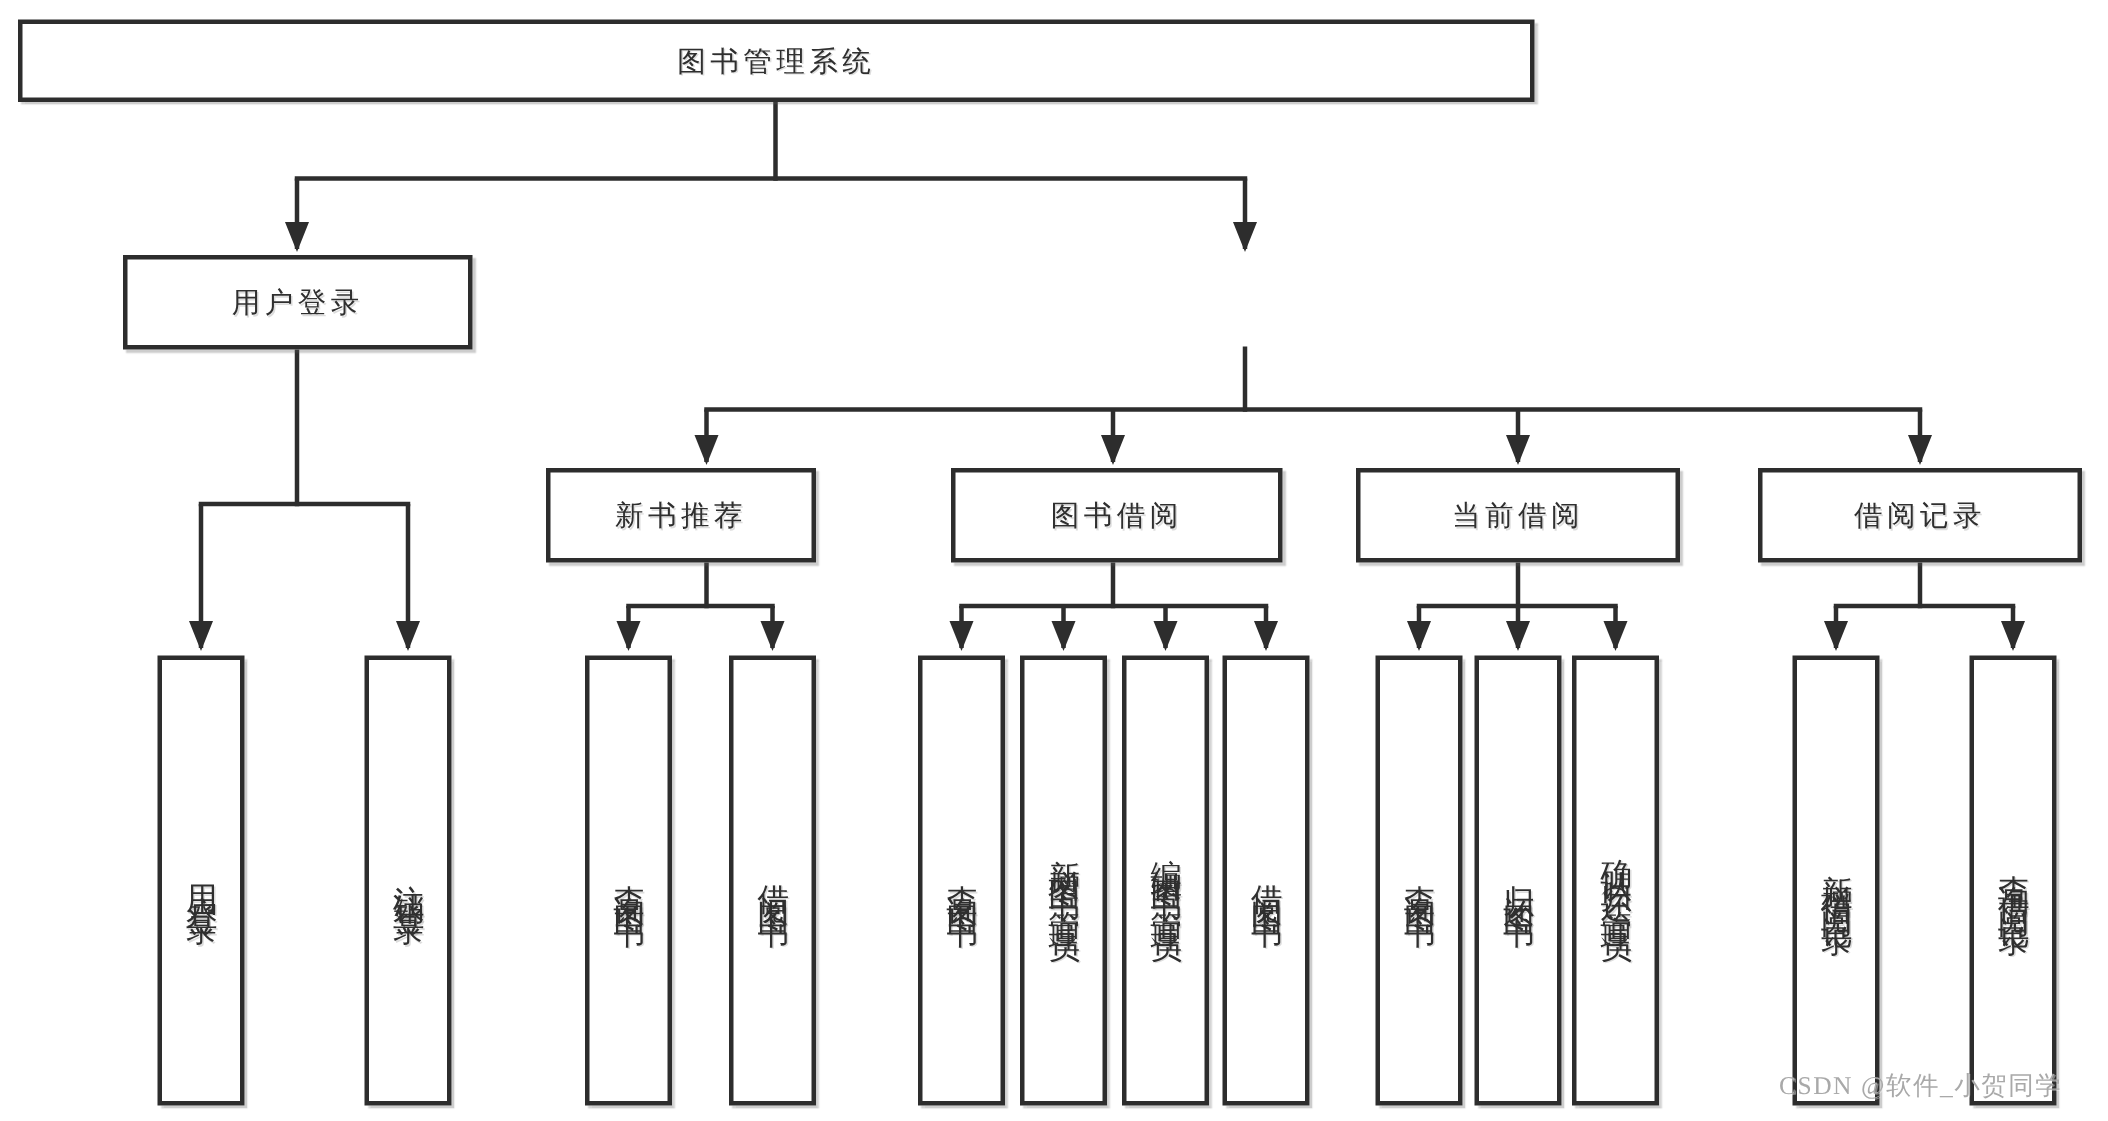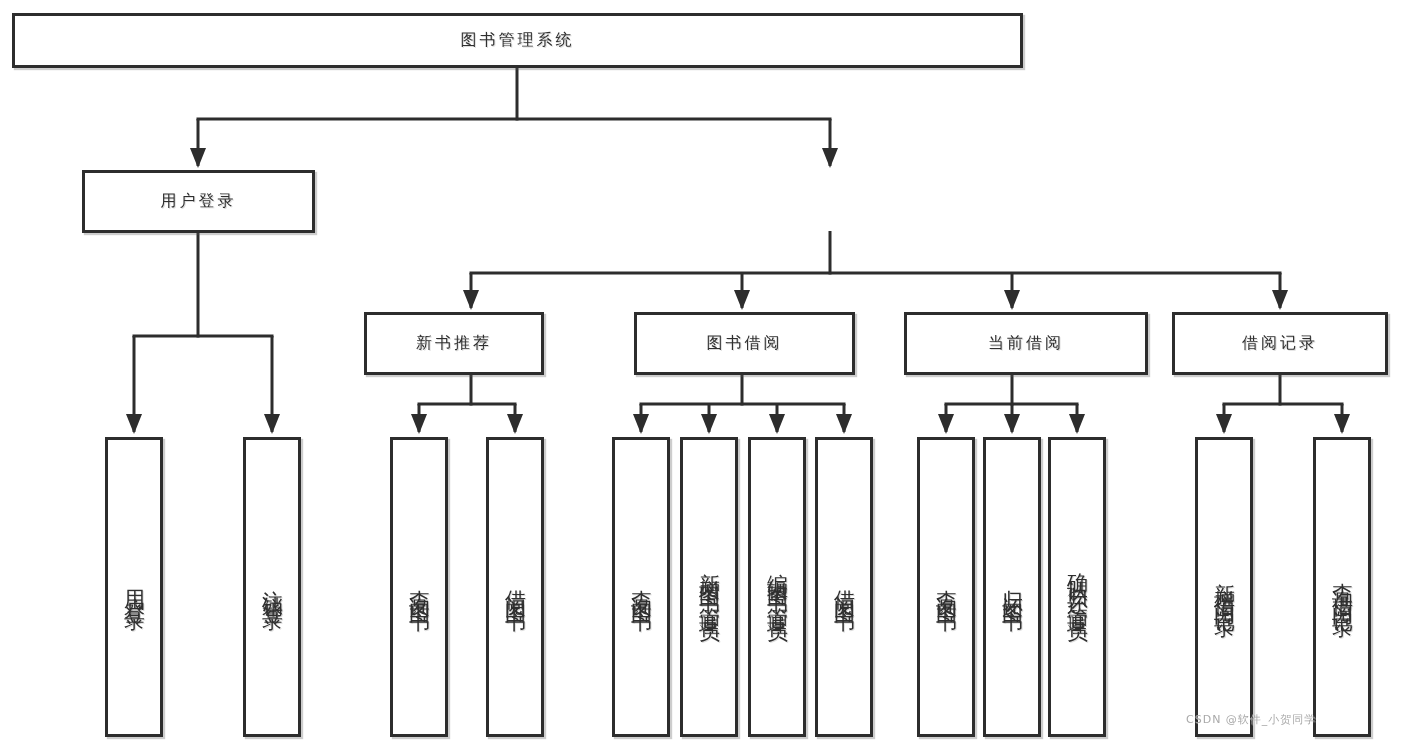--- a/index.html
+++ b/index.html
@@ -34,42 +34,43 @@
     position: absolute;
     background: #fff;
     border: 3px solid var(--line);
     box-shadow: 2px 2px 1px rgba(90,90,90,0.30);
     display: flex;
     align-items: center;
     justify-content: center;
     color: var(--text);
   }
   .box .lbl {
-    font-size: 16px;
+    font-size: 19px;
     letter-spacing: 3px;
     white-space: nowrap;
     text-shadow: 1px 1px 0 rgba(120,120,120,0.25);
   }
   .leaf .lbl {
     writing-mode: vertical-rl;
     text-orientation: mixed;
     font-size: 21px;
     letter-spacing: 7px;
     line-height: 1.1;
     white-space: nowrap;
   }
   .watermark {
     position: absolute;
     left: 1186px; top: 712px;
-    font-size: 11px;
+    font-size: 17px;
     letter-spacing: 1px;
     color: var(--watermark);
     white-space: nowrap;
     z-index: 5;
     text-shadow: 1px 1px 0 rgba(255,255,255,0.4);
+    font-family: Liberation Serif, serif;
   }
 </style>
 </head>
 <body>
 
 <div id="cv">
 
   <svg width="1405" height="747" viewBox="0 0 1405 747">
     <defs>
       <marker id="arw" markerUnits="userSpaceOnUse" markerWidth="22" markerHeight="18" refX="19" refY="9" orient="auto">
@@ -139,21 +140,21 @@
   <div class="box" style="left:82px;top:170px;width:233px;height:63px">
     <span class="lbl">用户登录</span>
   </div>
 
   <div class="box" style="left:364px;top:312px;width:180px;height:63px">
     <span class="lbl">新书推荐</span>
   </div>
   <div class="box" style="left:634px;top:312px;width:221px;height:63px">
     <span class="lbl">图书借阅</span>
   </div>
-  <div class="box" style="left:904px;top:312px;width:244px;height:63px">
+  <div class="box" style="left:904px;top:312px;width:216px;height:63px">
     <span class="lbl">当前借阅</span>
   </div>
   <div class="box" style="left:1172px;top:312px;width:216px;height:63px">
     <span class="lbl">借阅记录</span>
   </div>
 
   <div class="box leaf" style="left:105px;top:437px;width:58px;height:300px">
     <span class="lbl">用户登录</span>
   </div>
   <div class="box leaf" style="left:243px;top:437px;width:58px;height:300px">

